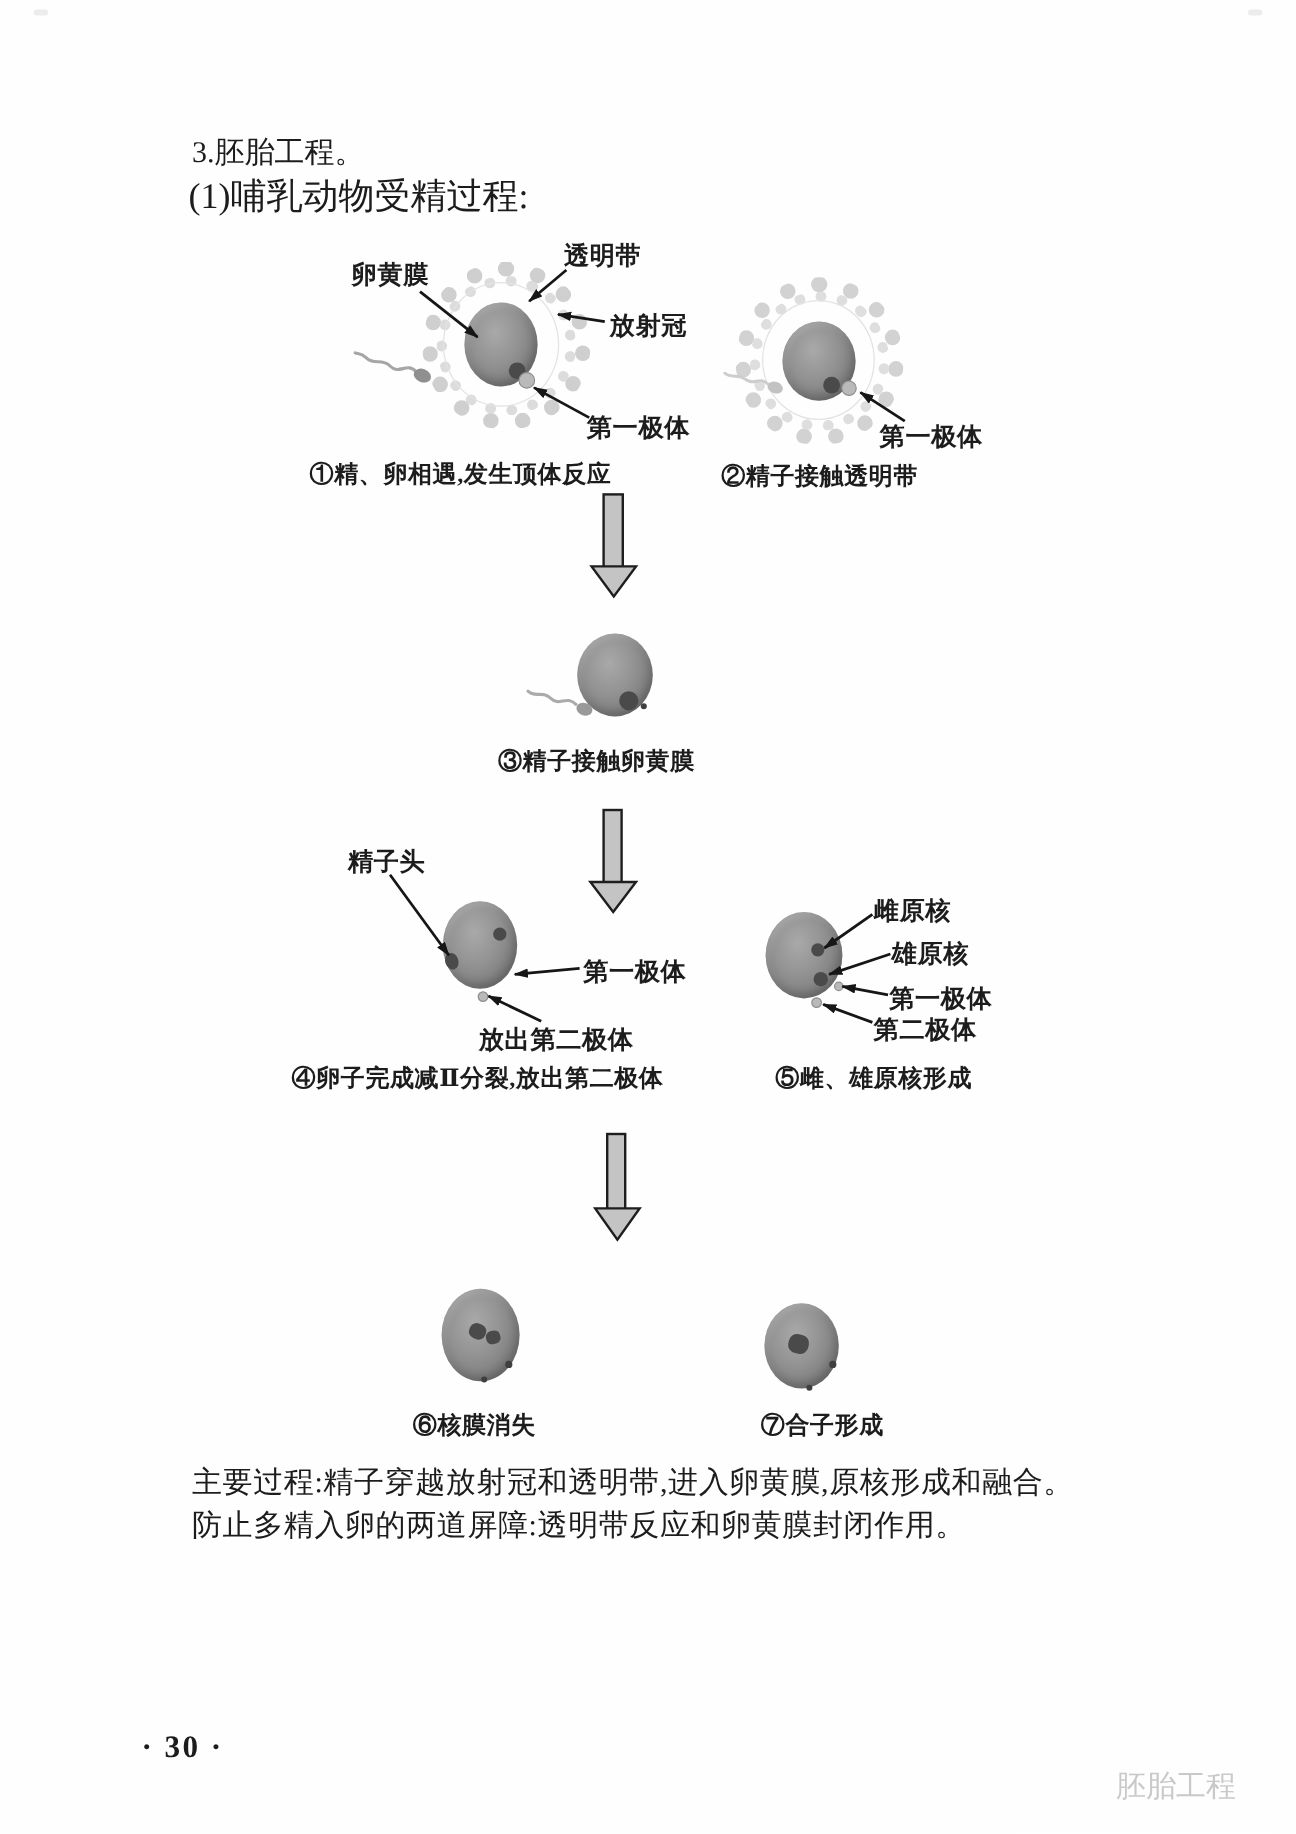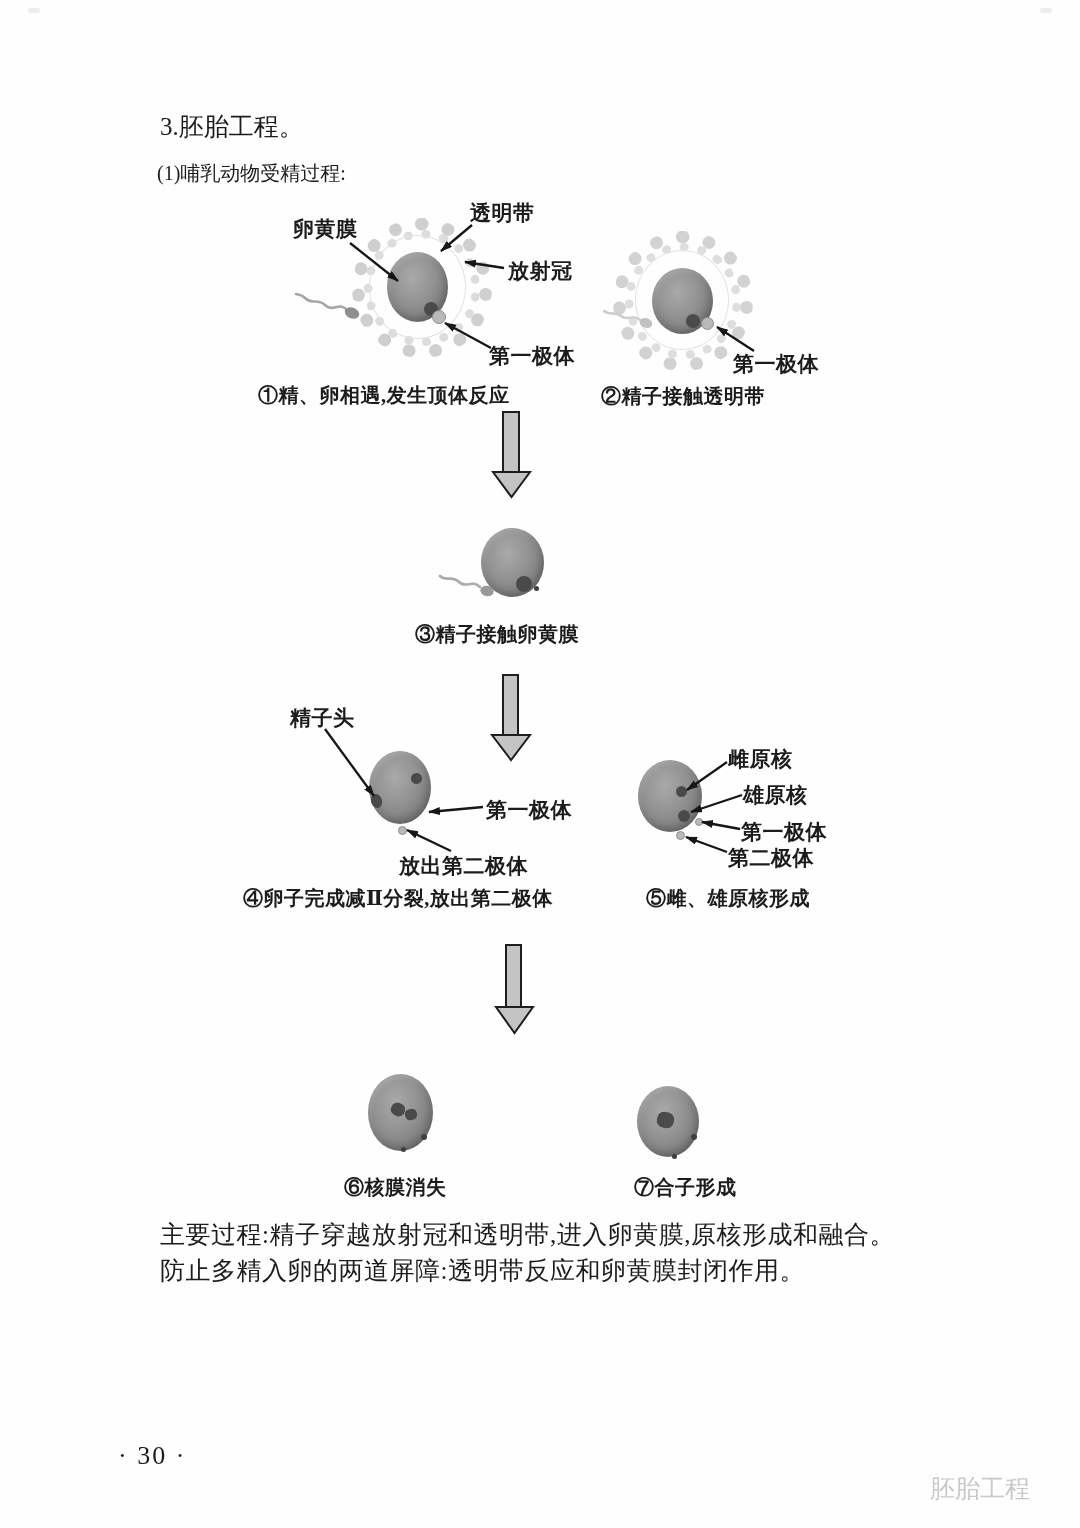--- a/index.html
+++ b/index.html
@@ -3,40 +3,40 @@
 <meta charset="utf-8">
 <style>
   html, body { margin:0; padding:0; background:#ffffff; }
   .page {
     position:relative; width:1080px; height:1528px;
     background:#fefefe; overflow:hidden;
     font-family:"Liberation Serif","DejaVu Serif",serif;
     color:#1c1c1c;
   }
   .h1 { position:absolute; left:160px; top:110px; font-size:25px; white-space:nowrap; }
-  .h2 { position:absolute; left:157px; top:160px; font-size:20px; white-space:nowrap; }
+  .h2 { position:absolute; left:157px; top:143px; font-size:30px; white-space:nowrap; }
 
   .lbl { position:absolute; font-size:21px; font-weight:600; white-space:nowrap; letter-spacing:0.5px; }
   .cap { position:absolute; font-size:20px; font-weight:600; white-space:nowrap; letter-spacing:0.5px; }
 
   .corona { position:absolute; border-radius:50%; box-sizing:border-box; }
   .zona   { position:absolute; border-radius:50%; border:1.5px solid #e2e2e2; box-sizing:border-box; }
   .egg {
     position:absolute; border-radius:50%;
     background: radial-gradient(ellipse at 42% 36%, #a9a9a9 0%, #939393 40%, #7c7c7c 72%, #707070 100%);
     box-shadow: inset -2px -4px 7px rgba(0,0,0,0.20), inset 2px 3px 5px rgba(255,255,255,0.18);
   }
   .spot { position:absolute; border-radius:50%; background:#4a4a4a; }
   .dot  { position:absolute; border-radius:50%; background:#3f3f3f; }
   .pb   { position:absolute; border-radius:50%; background:#b9b9b9; border:1.5px solid #8f8f8f; box-sizing:border-box; }
 
   .overlay { position:absolute; left:0; top:0; pointer-events:none; }
 
   .sum { position:absolute; font-size:25px; white-space:nowrap; letter-spacing:0.5px; }
-  .pageno { position:absolute; left:118px; top:1441px; font-size:26px; font-weight:400; letter-spacing:2px; }
+  .pageno { position:absolute; left:118px; top:1441px; font-size:26px; font-weight:700; letter-spacing:2px; }
   .watermark { position:absolute; left:930px; top:1472px; font-size:25px; color:#c9c9c9; white-space:nowrap; }
   .artifact { position:absolute; background:#ececec; border-radius:3px; }
 </style>
 </head>
 <body>
 
 <div class="page">
 
   <div class="artifact" style="left:28px;top:8px;width:12px;height:5px;"></div>
   <div class="artifact" style="left:1040px;top:8px;width:12px;height:5px;"></div>

